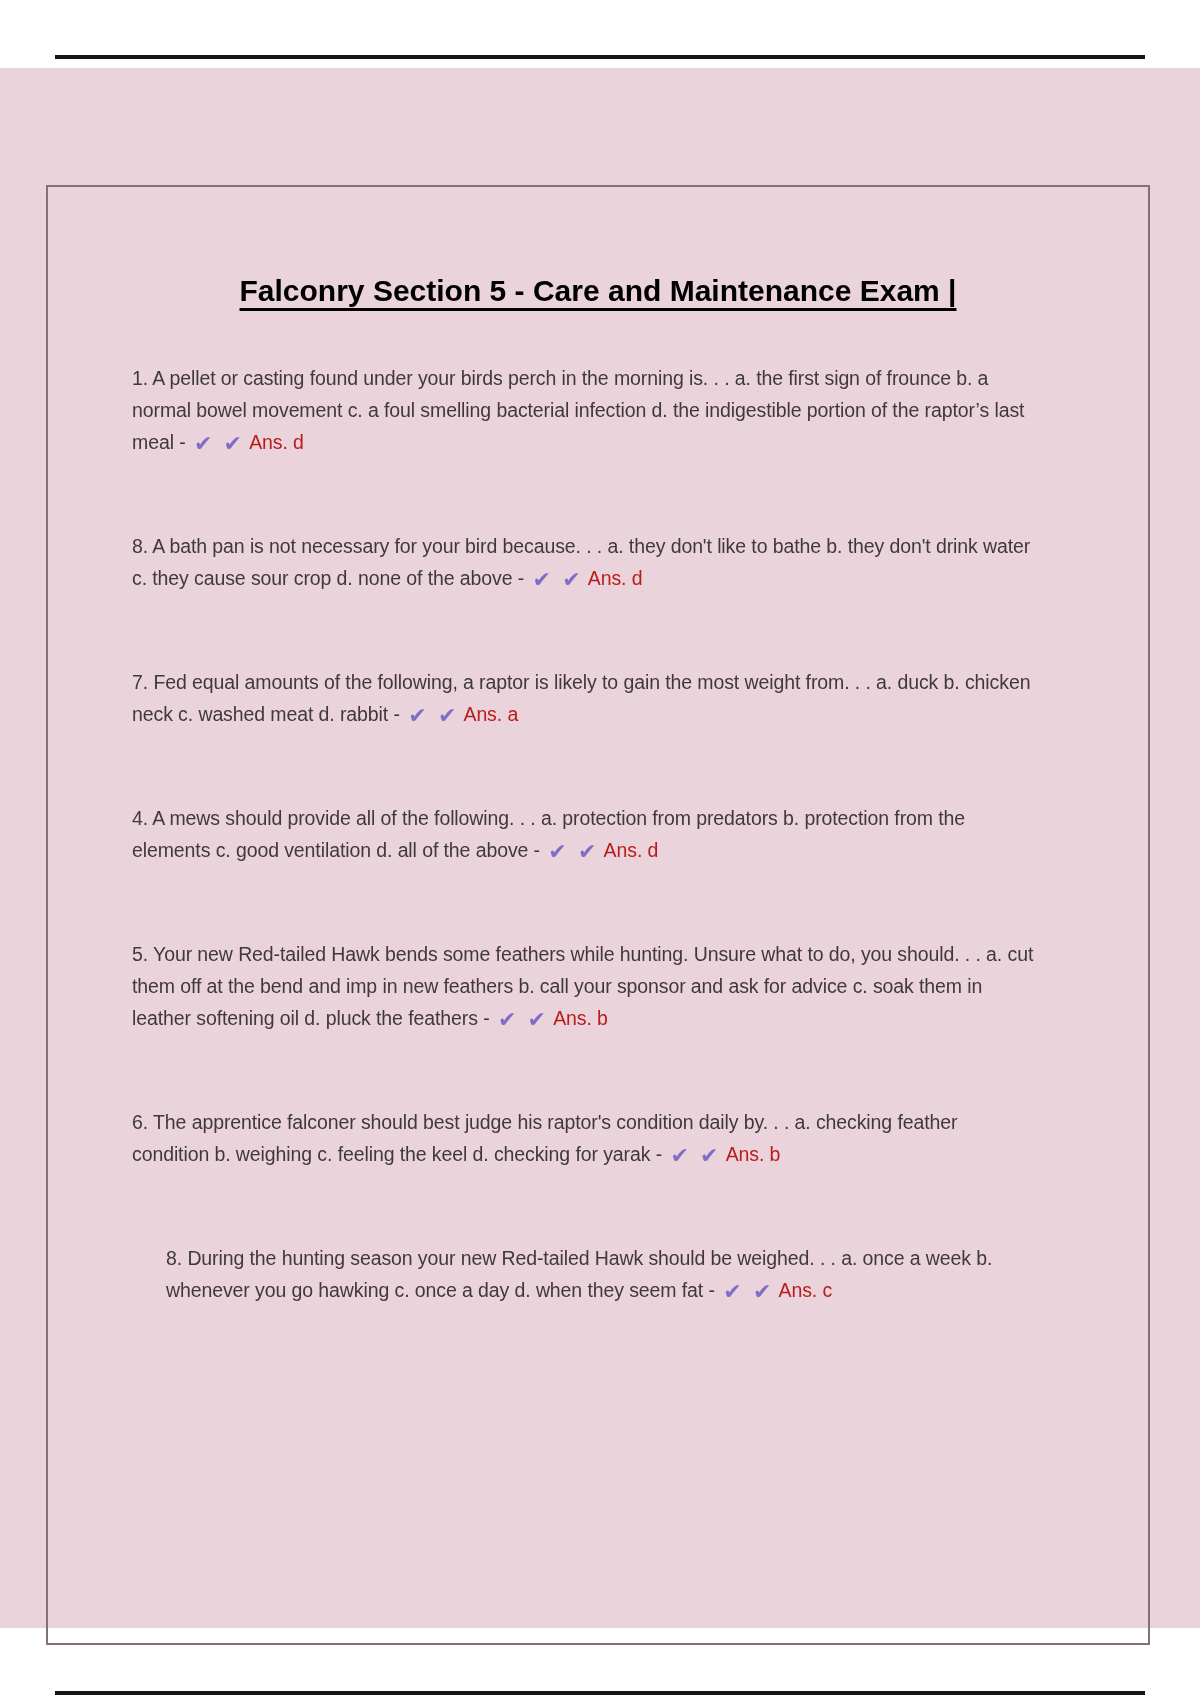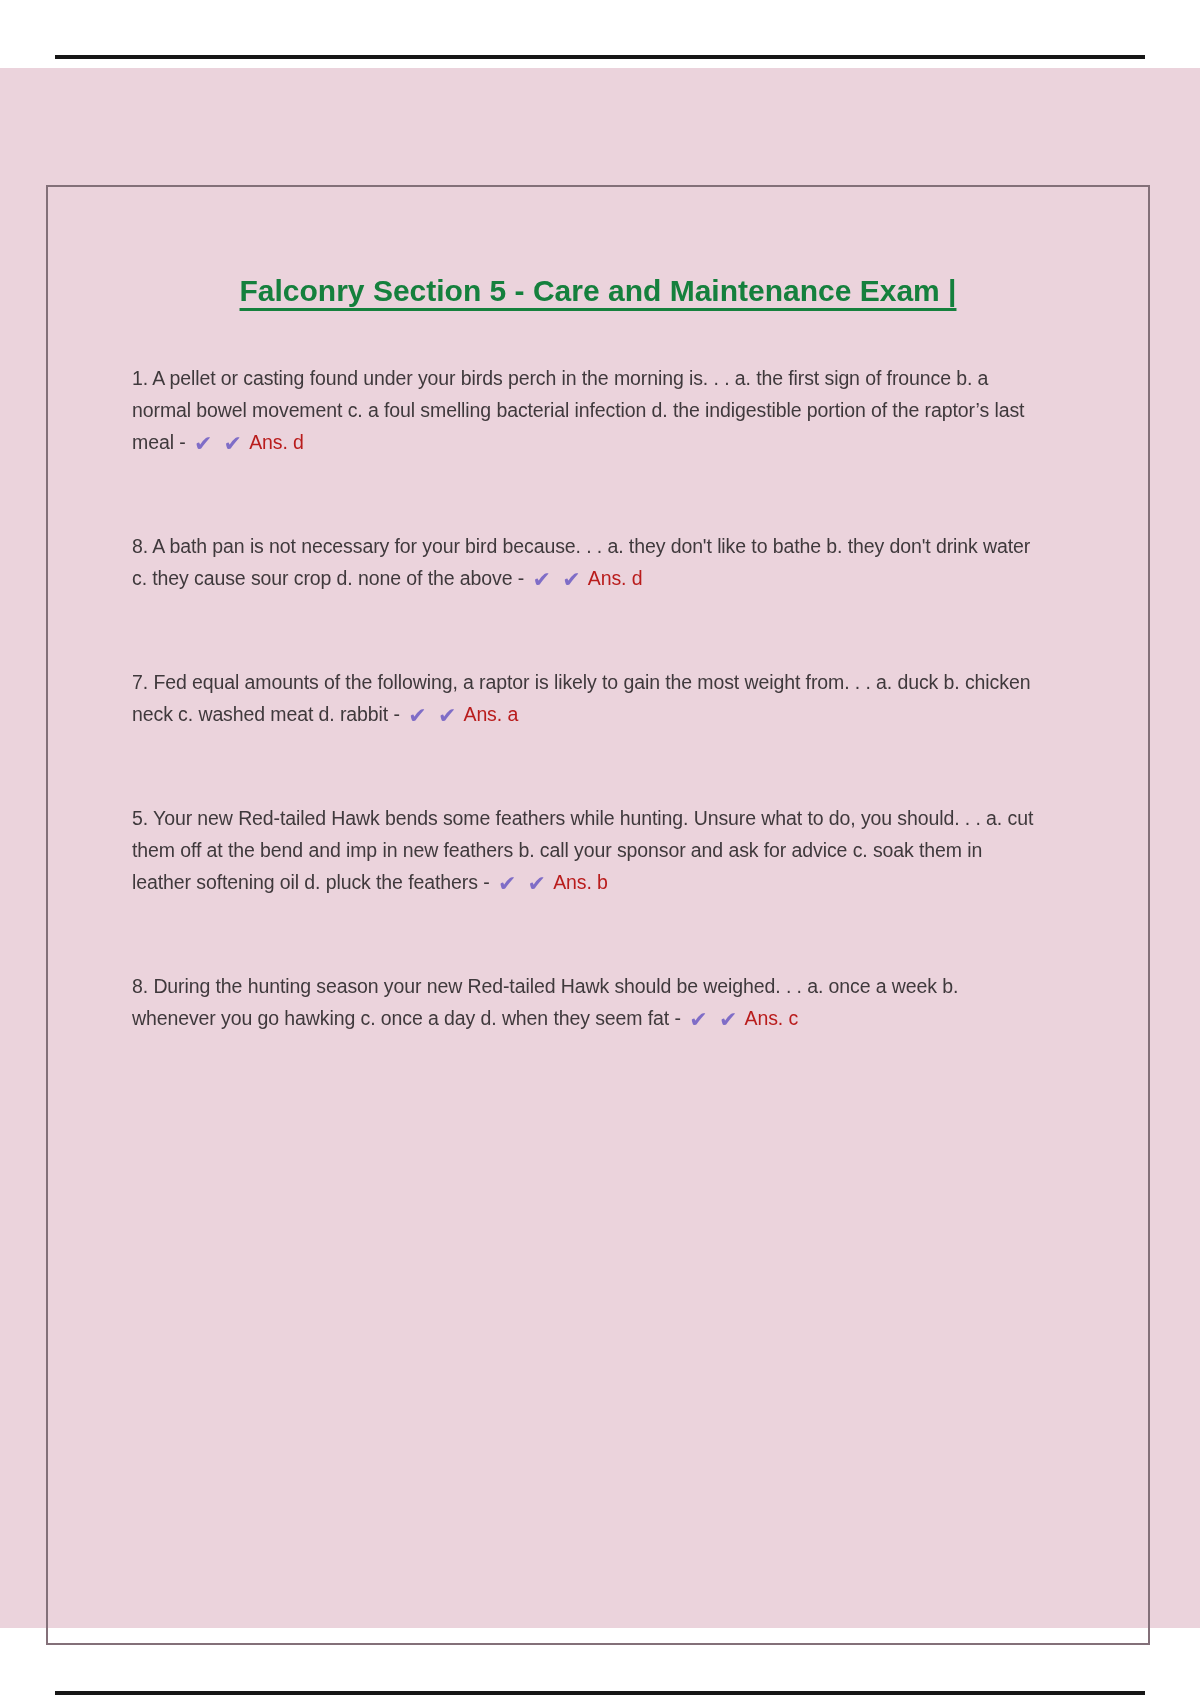--- a/index.html
+++ b/index.html
@@ -38,42 +38,42 @@
     left: 46px;
     width: 1104px;
     height: 1460px;
     border: 2px solid #837079;
     box-sizing: border-box;
   }
   .exam-title {
     margin-top: 78px;
     padding: 0 80px;
     text-align: center;
-    color: #15803d;
+    color: #000000;
     font-size: 30px;
     font-weight: bold;
     line-height: 51px;
   }
   .title-line {
     text-decoration: underline;
     text-decoration-thickness: 2.5px;
     text-underline-offset: 7px;
   }
   .questions {
     margin-top: 46px;
     padding: 0 112px 0 84px;
   }
   .question {
     margin: 0 0 72px 0;
     color: #3f393c;
     font-size: 19.5px;
     line-height: 32px;
     letter-spacing: -0.1px;
   }
-  .question:last-child { margin-bottom: 0; }
+  .question:last-child { margin-bottom: 0; margin-left: 34px; }
   .check {
     display: inline-block;
     color: #7f6dc7;
     font-size: 22px;
     line-height: 1;
     margin: 0 3px;
     vertical-align: -2px;
   }
   .check:first-of-type { margin-left: 6px; }
   .answer {
@@ -111,28 +111,40 @@
           <span class="answer">Ans. d</span>
         </p>
 
         <p class="question">
           <span>7. Fed equal amounts of the following, a raptor is likely to gain the most weight from. . . a. duck b. chicken neck c. washed meat d. rabbit -</span>
           <span class="check">✔</span>
           <span class="check">✔</span>
           <span class="answer">Ans. a</span>
         </p>
 
+        <p class="question">
+          <span>4. A mews should provide all of the following. . . a. protection from predators b. protection from the elements c. good ventilation d. all of the above -</span>
+          <span class="check">✔</span>
+          <span class="check">✔</span>
+          <span class="answer">Ans. d</span>
+        </p>
 
         <p class="question">
           <span>5. Your new Red-tailed Hawk bends some feathers while hunting. Unsure what to do, you should. . . a. cut them off at the bend and imp in new feathers b. call your sponsor and ask for advice c. soak them in leather softening oil d. pluck the feathers -</span>
           <span class="check">✔</span>
           <span class="check">✔</span>
           <span class="answer">Ans. b</span>
         </p>
 
+        <p class="question">
+          <span>6. The apprentice falconer should best judge his raptor's condition daily by. . . a. checking feather condition b. weighing c. feeling the keel d. checking for yarak -</span>
+          <span class="check">✔</span>
+          <span class="check">✔</span>
+          <span class="answer">Ans. b</span>
+        </p>
 
 
         <p class="question">
           <span>8. During the hunting season your new Red-tailed Hawk should be weighed. . . a. once a week b. whenever you go hawking c. once a day d. when they seem fat -</span>
           <span class="check">✔</span>
           <span class="check">✔</span>
           <span class="answer">Ans. c</span>
         </p>
 
       </div>

